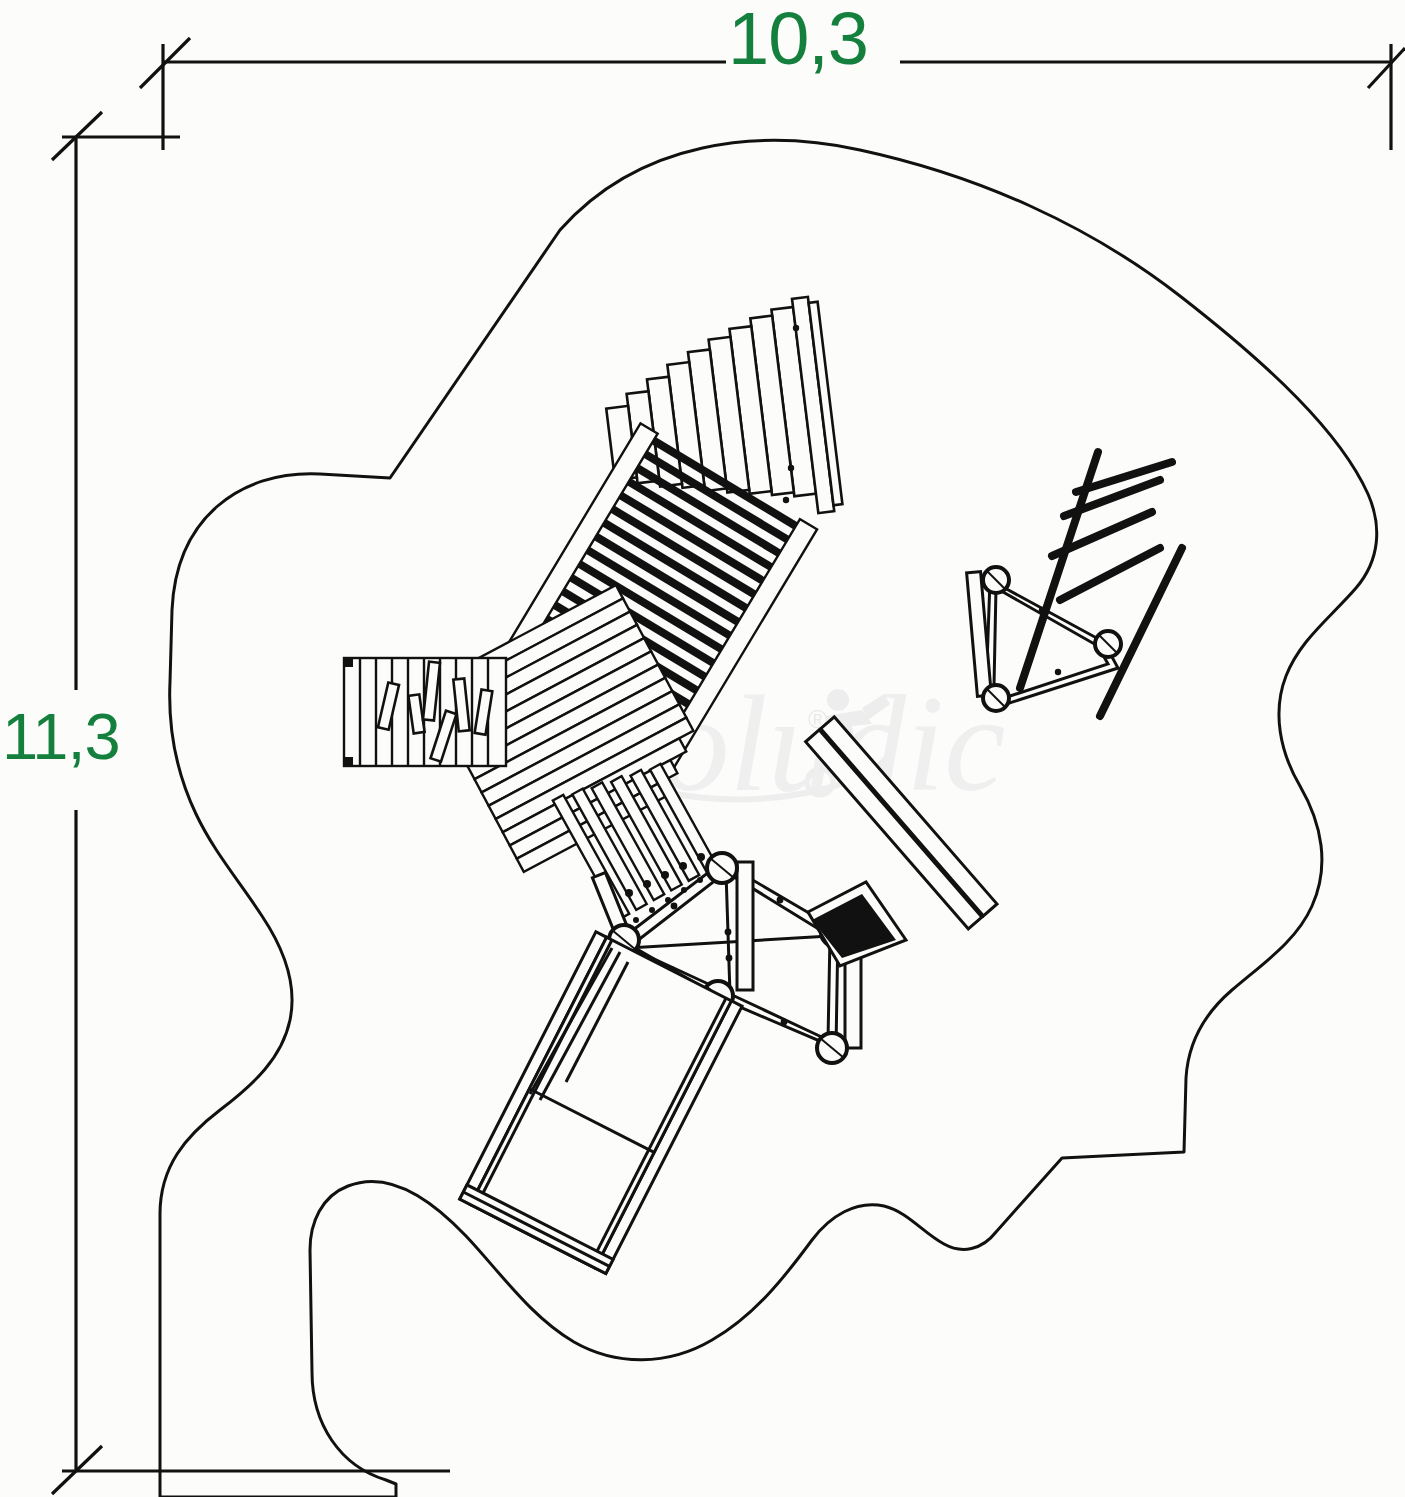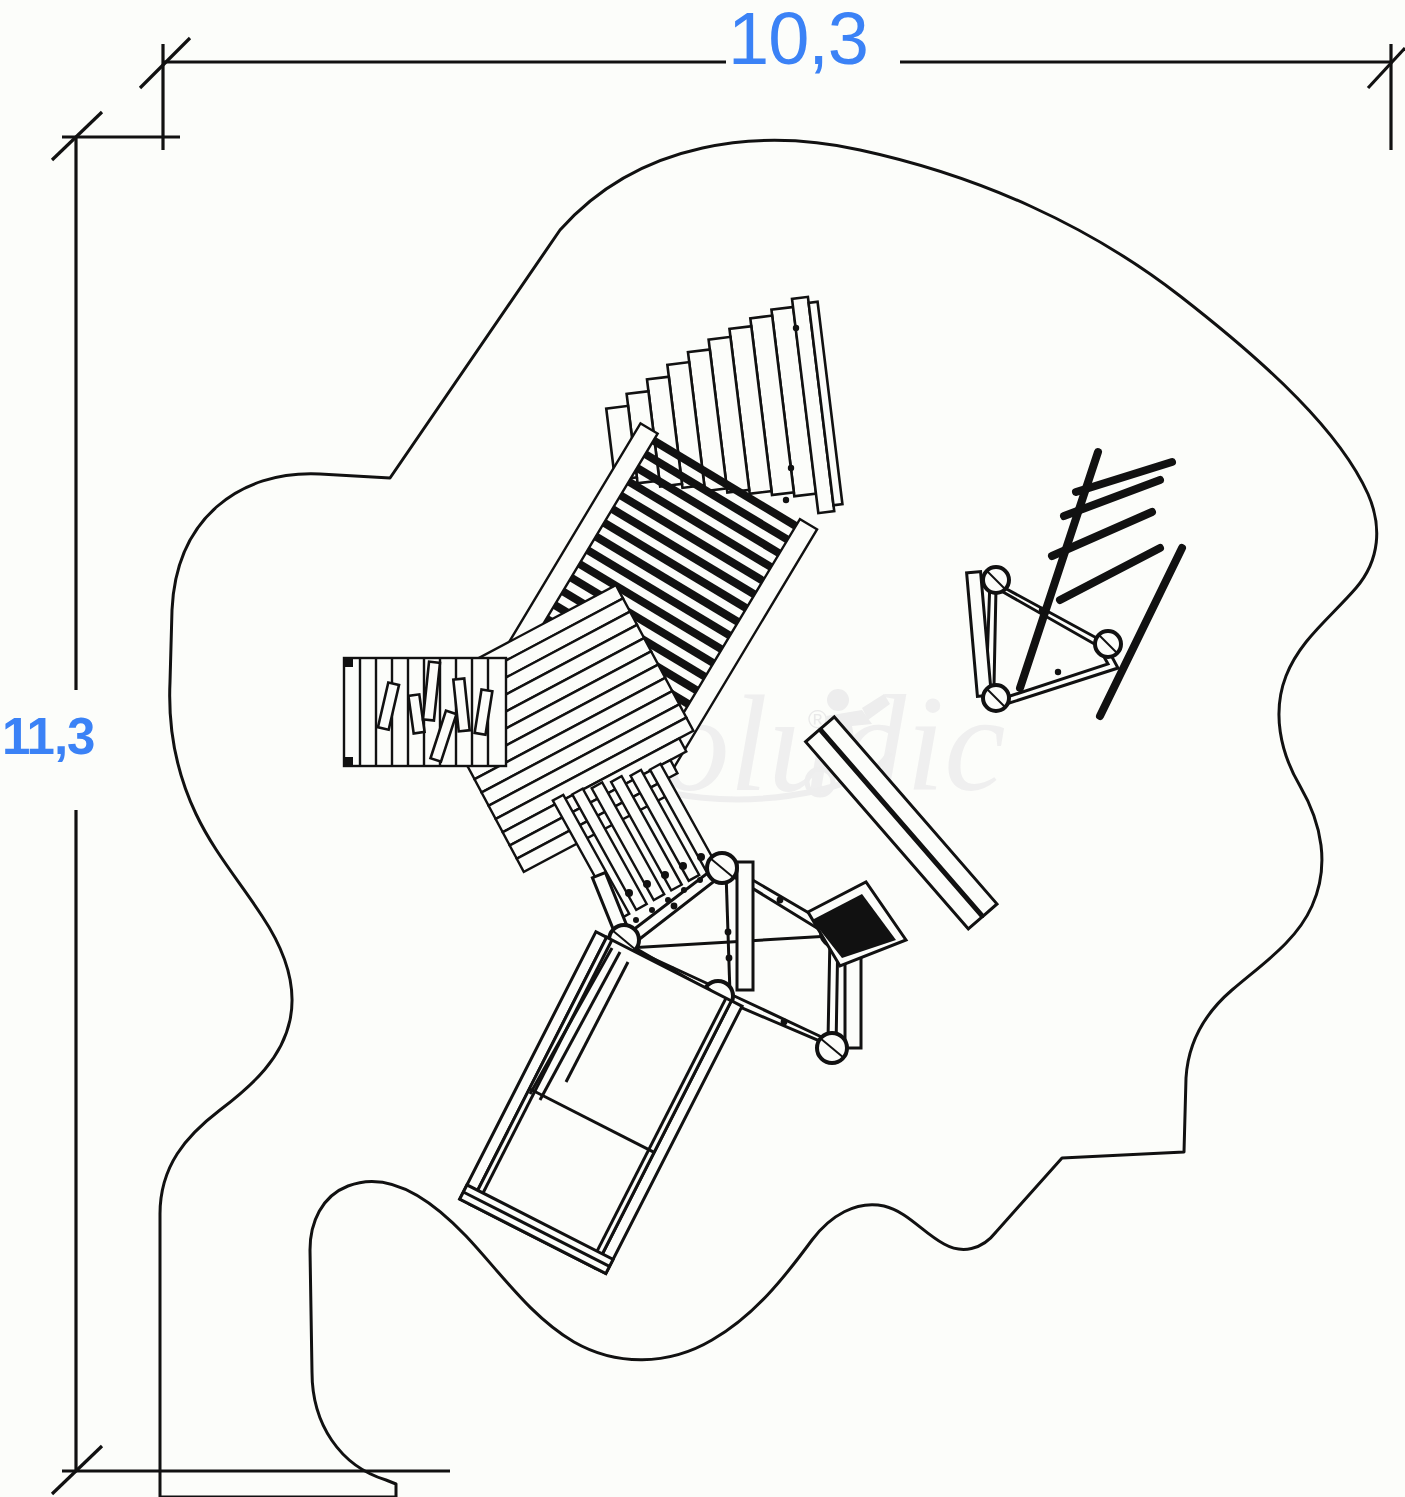--- a/index.html
+++ b/index.html
@@ -24,36 +24,35 @@
   svg.layer {
     position: absolute;
     left: 0; top: 0;
     width: 1405px;
     height: 1497px;
     display: block;
   }
   .dim-text {
     position: absolute;
     font-family: "Liberation Sans", sans-serif;
-    color: #3b82f6;
+    color: #15803d;
     white-space: nowrap;
     letter-spacing: -1px;
   }
   #dim-top-text {
     left: 728px;
     top: 2px;
     font-size: 74px;
     line-height: 74px;
   }
   #dim-left-text {
     left: 2px;
     top: 700px;
-    font-size: 51px;
+    font-size: 65px;
     line-height: 74px;
-    font-weight: bold;
   }
 </style>
 </head>
 <body>
 
 <div id="sheet">
 
   <svg class="layer" viewBox="0 0 1405 1497">
     <g stroke="#111111" fill="none" stroke-width="3.2" shape-rendering="geometricPrecision">
 

